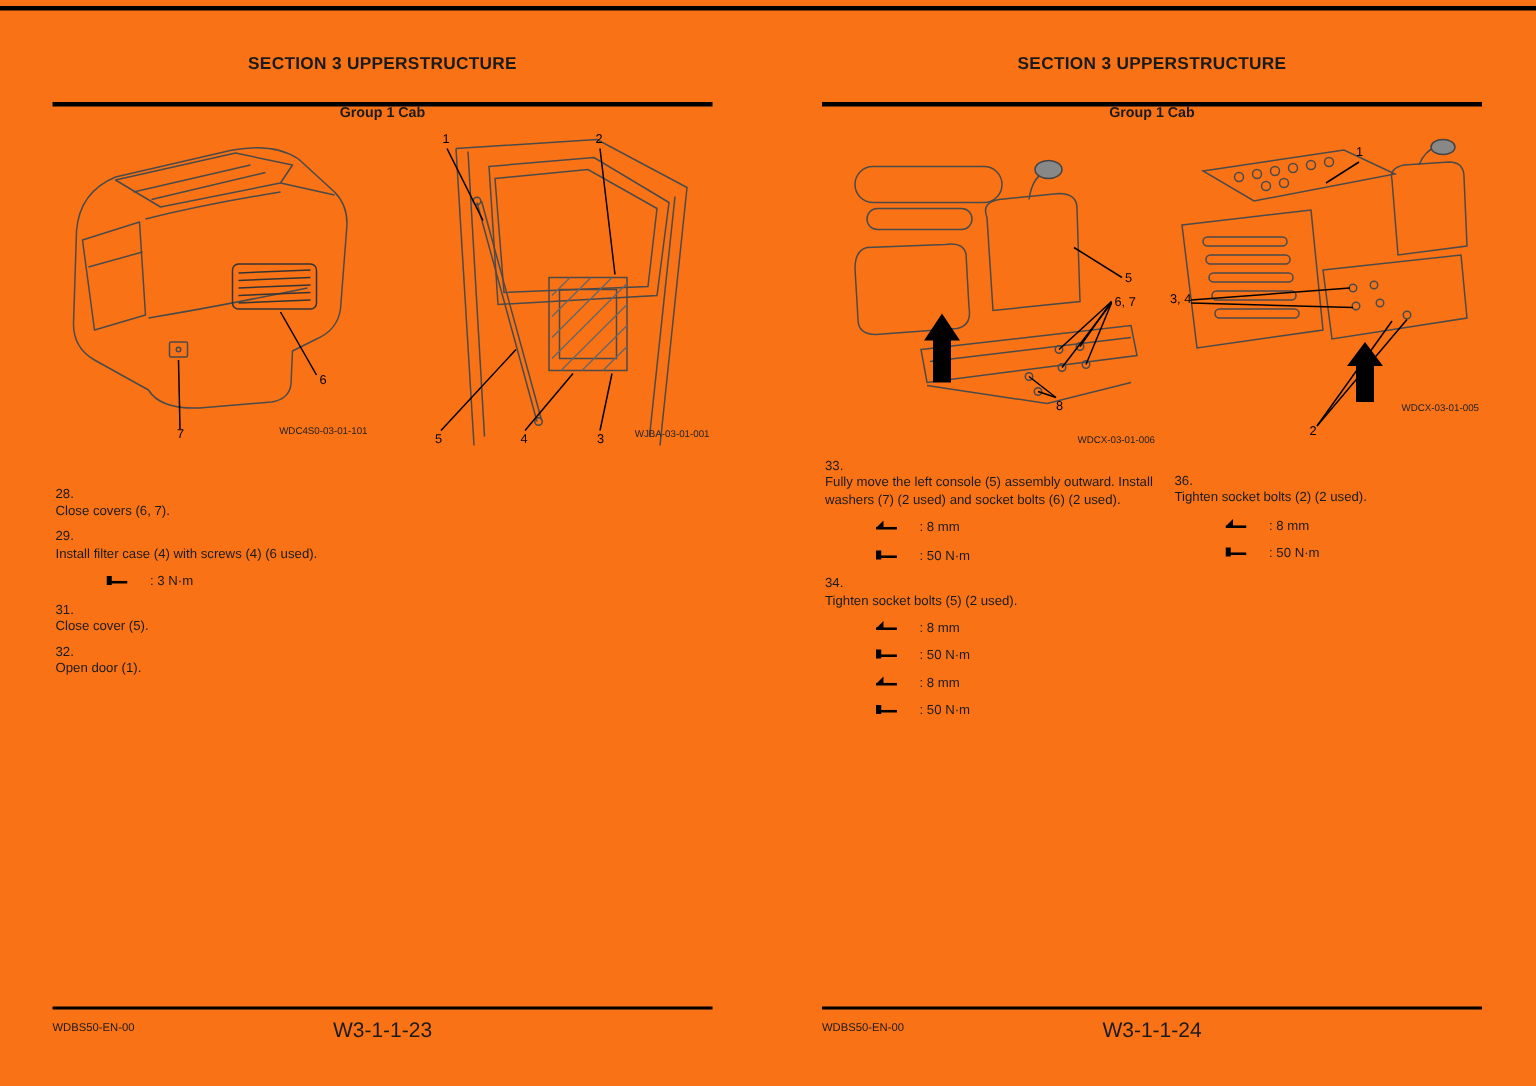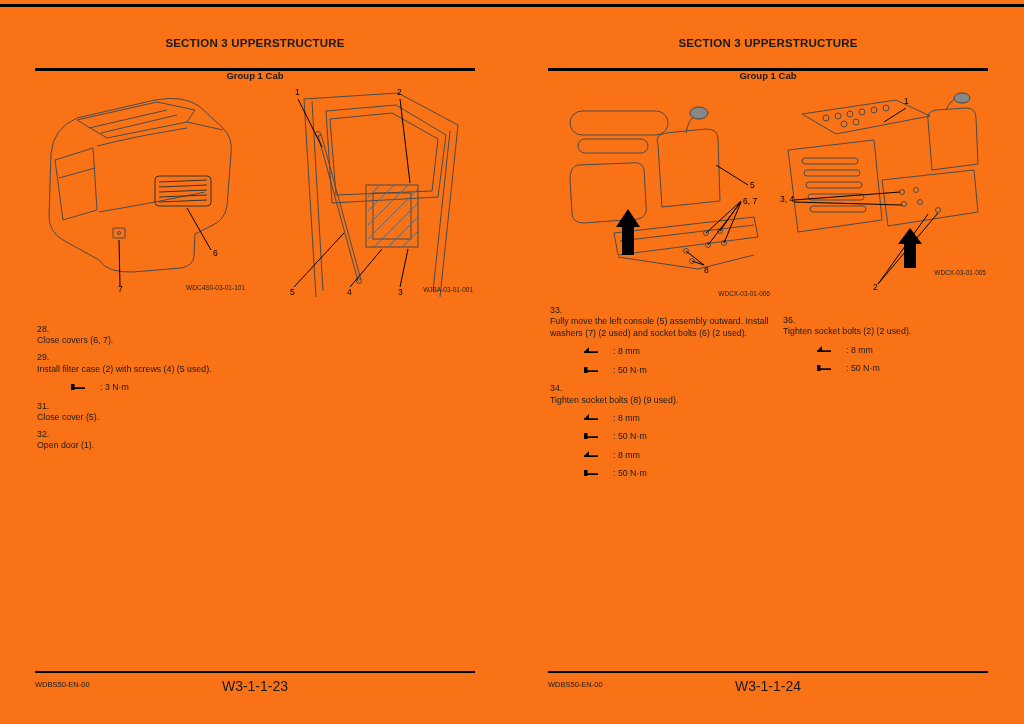--- a/index.html
+++ b/index.html
@@ -123,21 +123,21 @@
       <span class="fig-code" style="right:2px; top:201px;">WJBA-03-01-001</span>
     </div>
 
     <div class="steps steps-l">
       <div class="step">
         <span class="step-num">28.</span>
         <span class="step-text">Close covers (6, 7).</span>
       </div>
       <div class="step">
         <span class="step-num">29.</span>
-        <span class="step-text">Install filter case (2) with screws (4) (5 used).</span>
+        <span class="step-text">Install filter case (4) with screws (4) (6 used).</span>
       </div>
       <div class="spec">
         <span class="icon">
           <svg width="14" height="9">
               <rect x="0" y="2" width="3.5" height="6" fill="#000"></rect>
               <rect x="2" y="5.3" width="12" height="1.7" fill="#000"></rect>
             </svg>
         </span>
         <span>: 3 N·m</span>
       </div>
@@ -260,21 +260,21 @@
         <span class="icon">
           <svg width="14" height="9">
               <rect x="0" y="2" width="3.5" height="6" fill="#000"></rect>
               <rect x="2" y="5.3" width="12" height="1.7" fill="#000"></rect>
             </svg>
         </span>
         <span>: 50 N·m</span>
       </div>
       <div class="step">
         <span class="step-num">34.</span>
-        <span class="step-text">Tighten socket bolts (8) (9 used).</span>
+        <span class="step-text">Tighten socket bolts (5) (2 used).</span>
       </div>
       <div class="spec">
         <span class="icon">
           <svg width="14" height="9">
               <polygon points="0,6 5,1 5,6" fill="#000"></polygon>
               <rect x="0" y="5.3" width="14" height="1.7" fill="#000"></rect>
             </svg>
         </span>
         <span>: 8 mm</span>
       </div>

